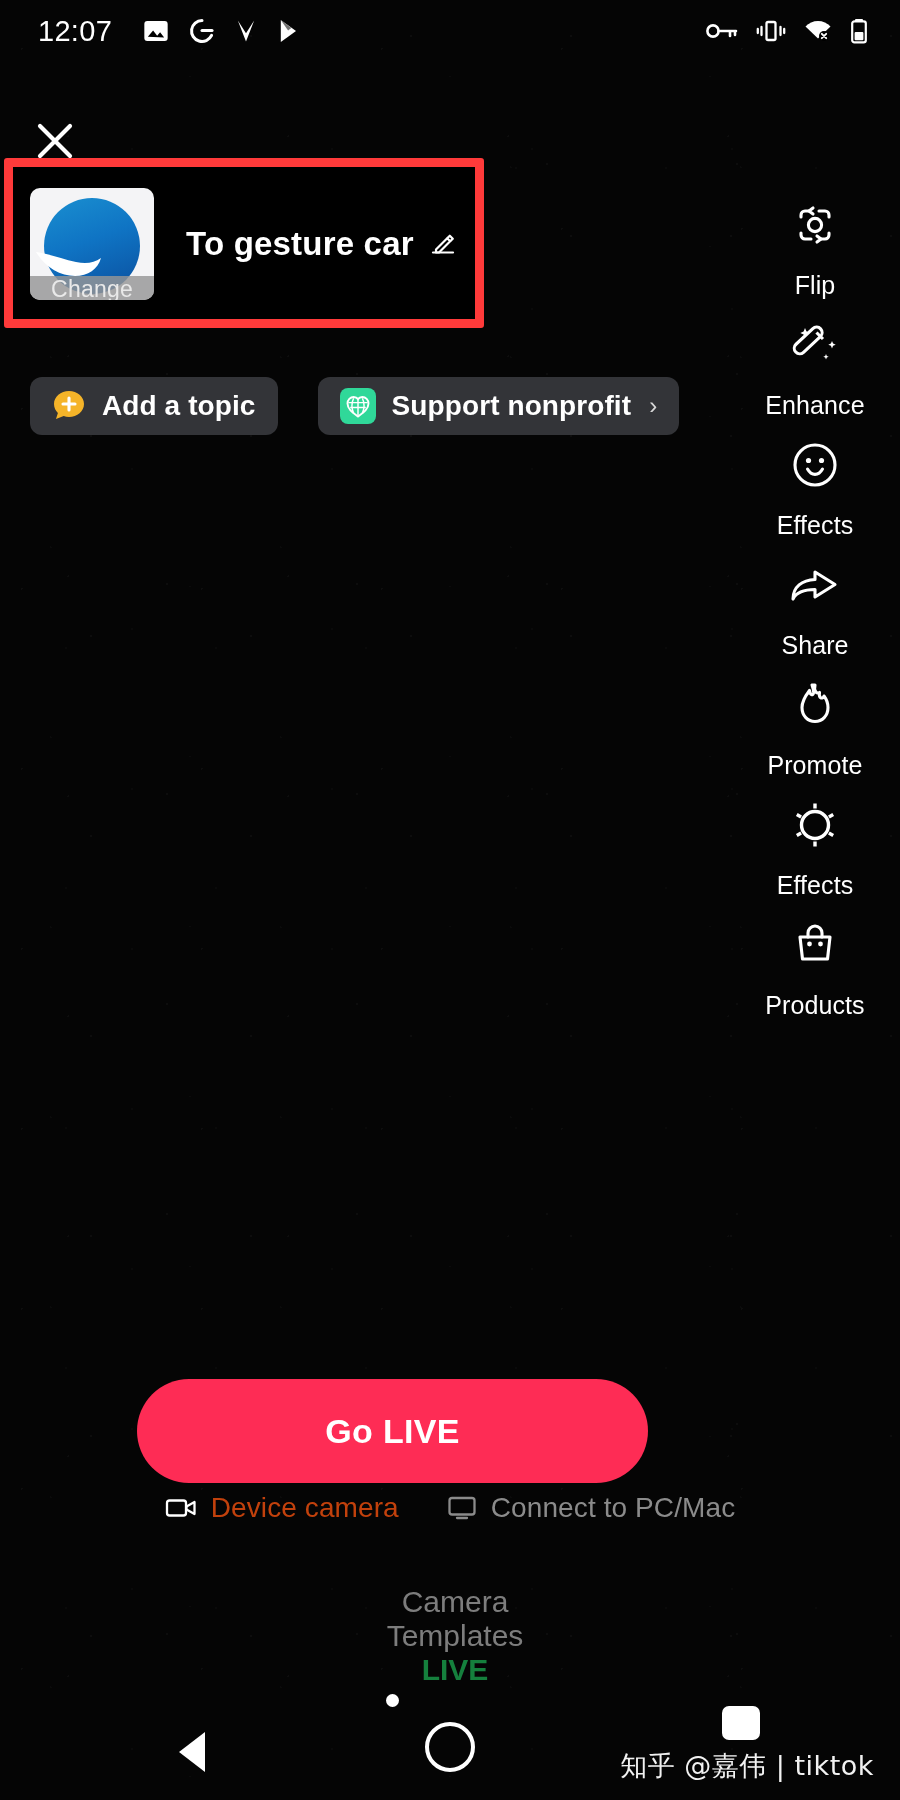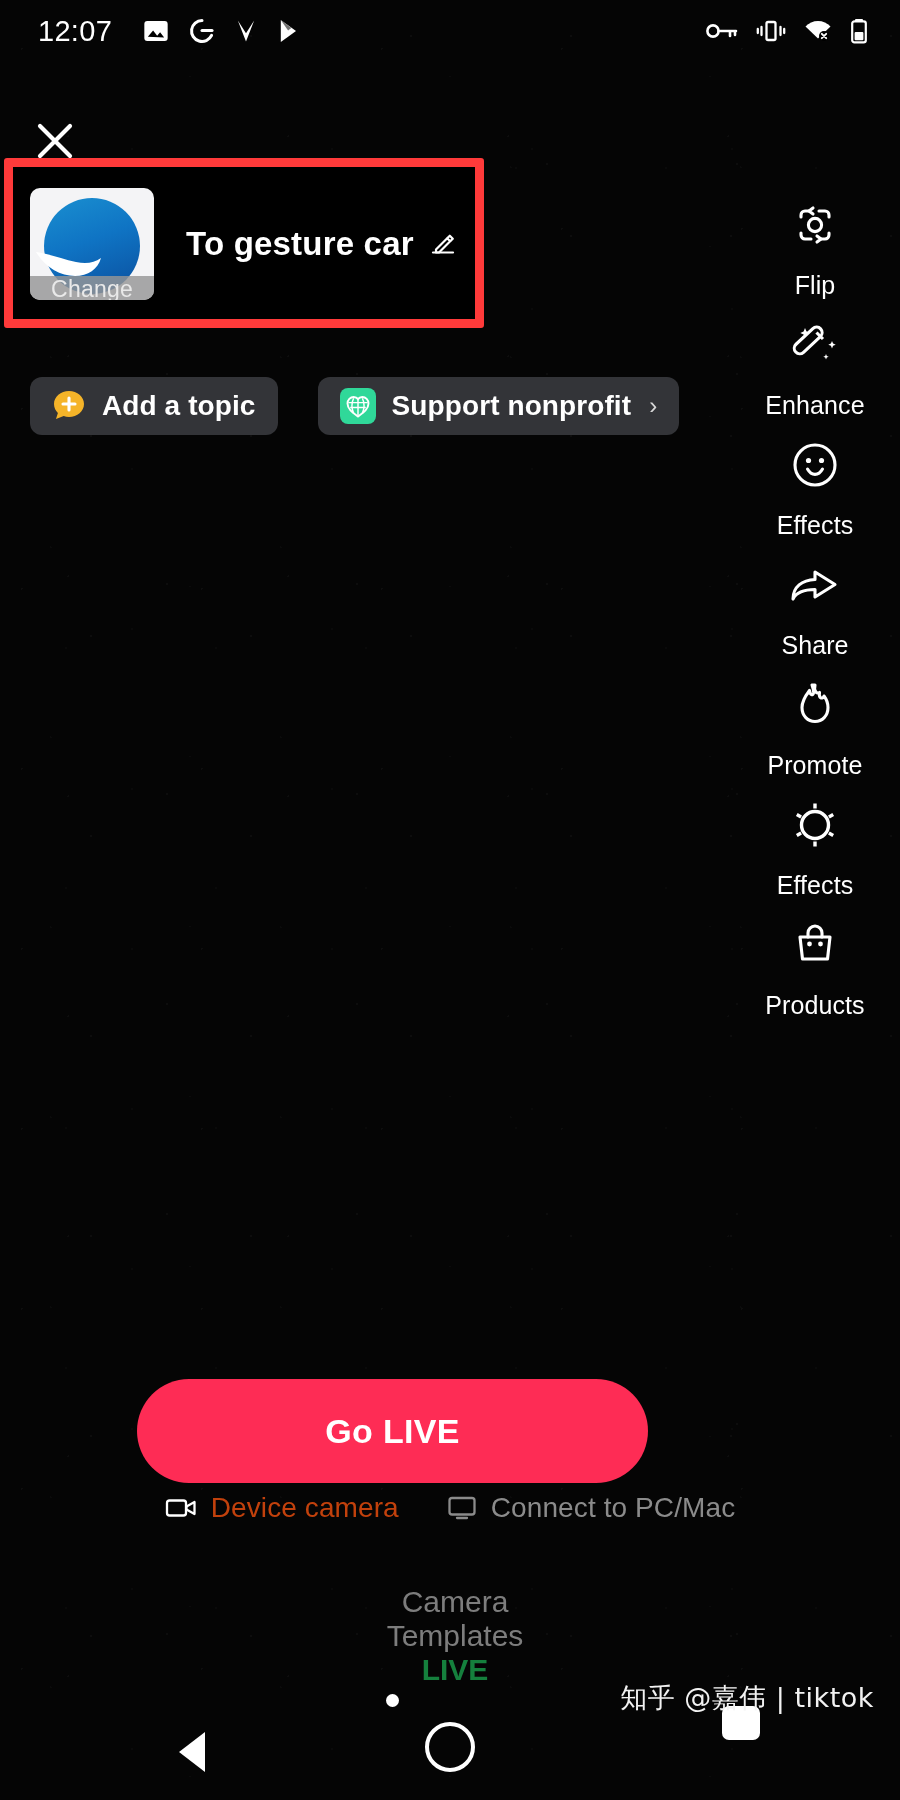--- a/index.html
+++ b/index.html
@@ -96,21 +96,21 @@
   
   .tabbar { position:absolute; left:5px; top:1598px; width:900px; height:76px;
     display:flex; align-items:center; justify-content:center; gap:0;flex-direction:column; }
   .tab { font-size:30px; padding:0 46px; text-align:center; }
   .tab.inactive { color:#7d7d7d; font-weight:400; }
   .tab.active { color:#15803d; font-weight:700; }
   .tab-dot { position:absolute; left:386px; top:1694px; width:13px; height:13px;
     border-radius:50%; background:#fff; }
 
   
-  .watermark { position:absolute; right:26px; top:1680px; display:flex;
+  .watermark { position:absolute; right:26px; top:1748px; display:flex;
     align-items:center; gap:9px;justify-content:flex-end; }
   .wm-sq { position:absolute; right:140px; top:1706px; width:38px; height:34px;
     background:#fff; border-radius:7px; }
   .watermark span { font-size:27px; color:#f2f2f2; letter-spacing:.5px;
     font-family:"DejaVu Sans", sans-serif; }
 
   
   .navbar { position:absolute; left:0; bottom:0; width:900px; height:96px; }
   .nav-back { position:absolute; left:173px; top:24px; }
   .nav-home { position:absolute; left:425px; top:18px; width:50px; height:50px;

